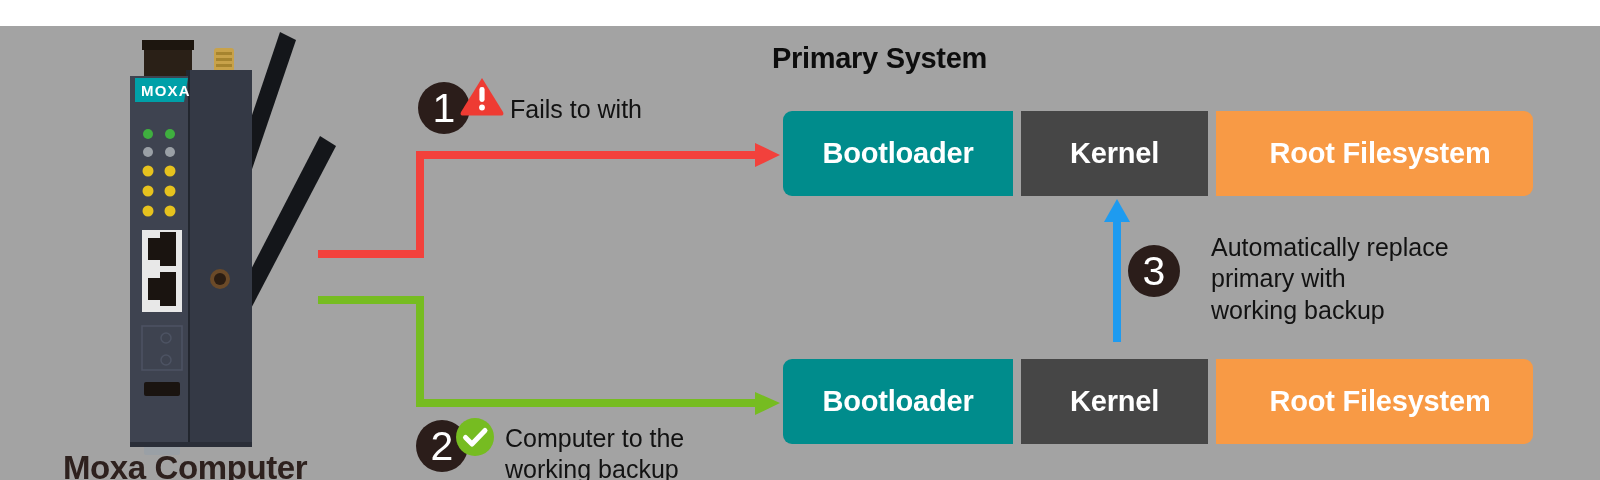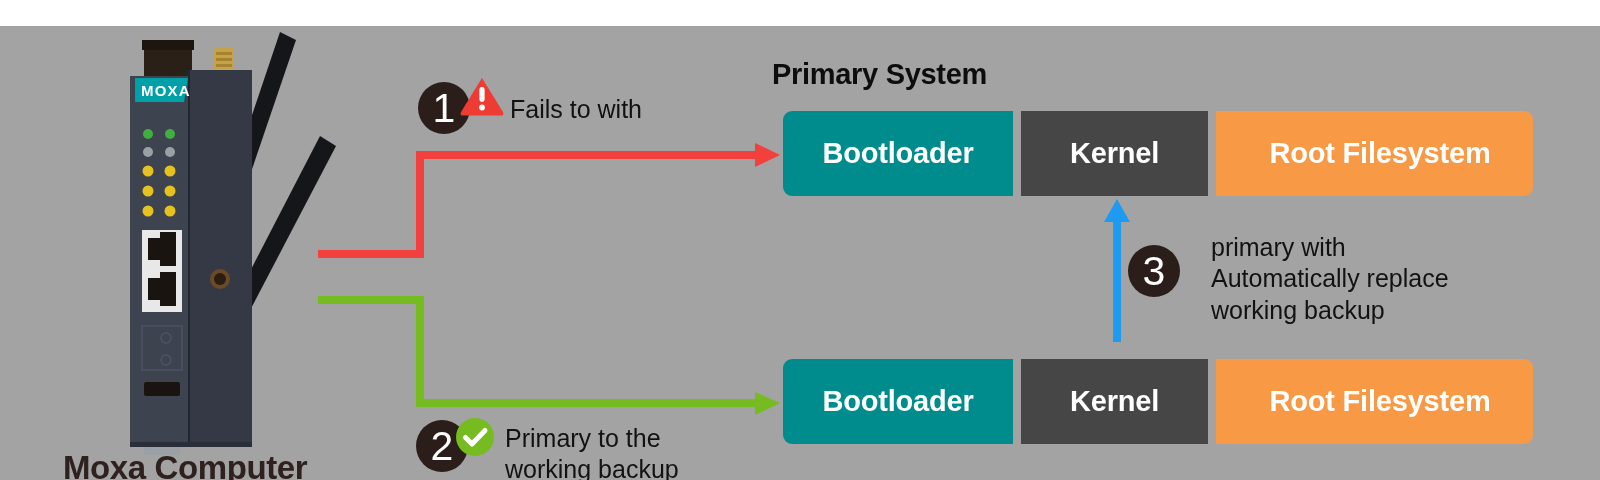--- a/index.html
+++ b/index.html
@@ -126,32 +126,32 @@
     <circle cx="22" cy="31.5" r="2.9" fill="#ffffff"></circle>
   </svg>
   <div class="step-text" style="left:510px;top:68px;">Fails to with</div>
 
   <div class="badge" style="left:416px;top:394px;width:52px;height:52px;">2</div>
   <svg class="check-ico" style="left:456px;top:392px;" viewBox="0 0 38 38">
     <circle cx="19" cy="19" r="19" fill="#76BC21"></circle>
     <path d="M9.5 19.5 L16 26 L29 12.5" stroke="#ffffff" stroke-width="5" fill="none" stroke-linecap="round" stroke-linejoin="round"></path>
   </svg>
   <div class="step-text" style="left:505px;top:397px;">
-    <div>Primary to the</div>
+    <div>Computer to the</div>
     <div>working backup</div>
   </div>
 
   <div class="badge" style="left:1128px;top:219px;width:52px;height:52px;">3</div>
   <div class="step-text" style="left:1211px;top:206px;">
+    <div>Automatically replace</div>
     <div>primary with</div>
-    <div>Automatically replace</div>
     <div>working backup</div>
   </div>
 
-  <div class="sys-title" style="left:772px;top:32px;">Primary System</div>
+  <div class="sys-title" style="left:772px;top:16px;">Primary System</div>
   <div class="bar" style="left:783px;top:85px;width:750px;">
     <div class="seg seg-boot" style="width:230px;">Bootloader</div>
     <div class="seg seg-kern" style="width:187px;">Kernel</div>
     <div class="seg seg-root" style="flex:1;">Root Filesystem</div>
   </div>
 
   <div class="bar" style="left:783px;top:333px;width:750px;">
     <div class="seg seg-boot" style="width:230px;">Bootloader</div>
     <div class="seg seg-kern" style="width:187px;">Kernel</div>
     <div class="seg seg-root" style="flex:1;">Root Filesystem</div>

